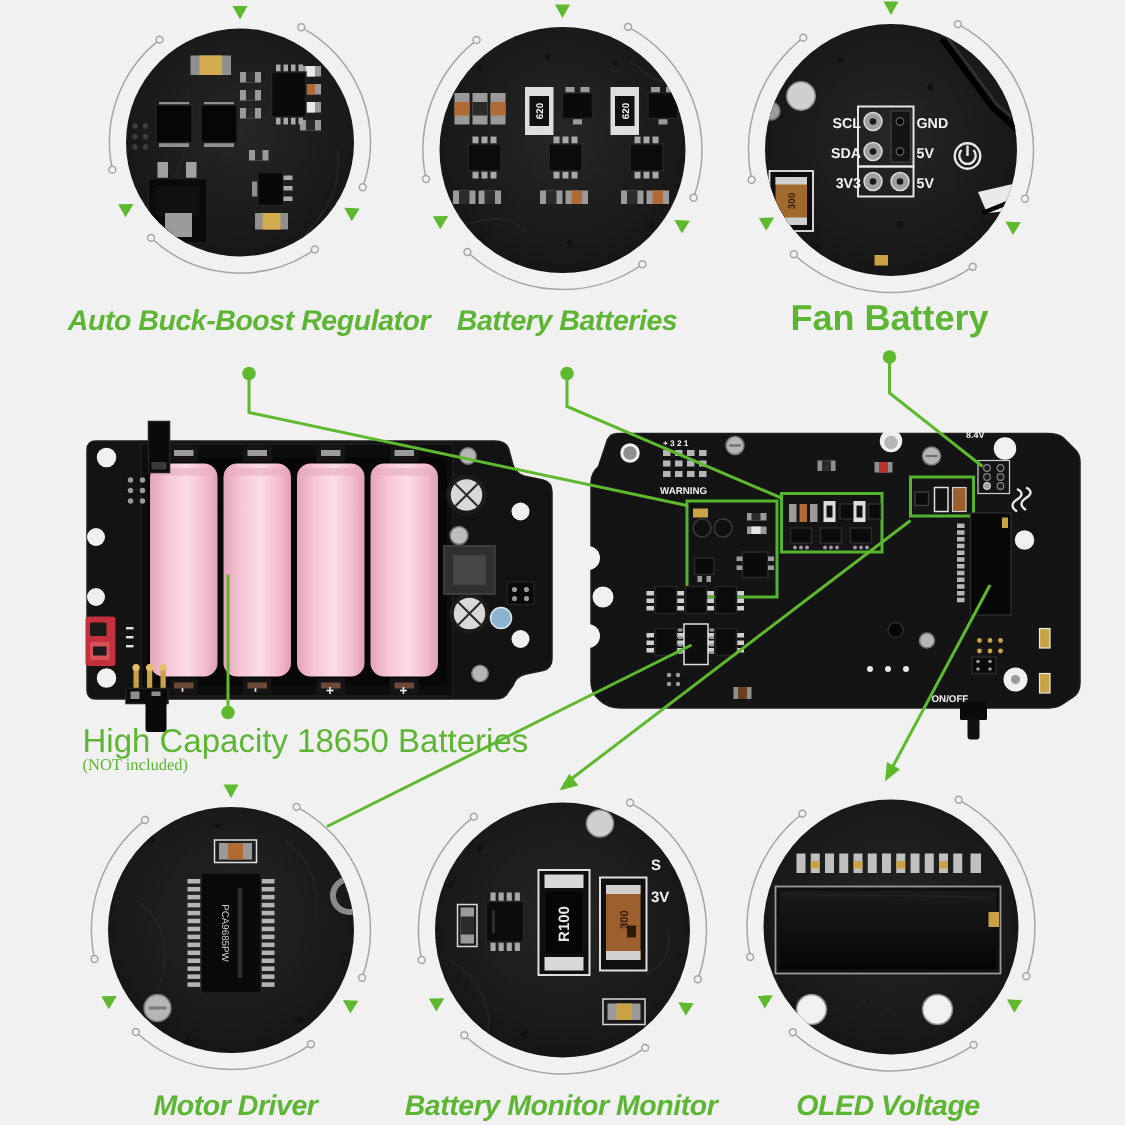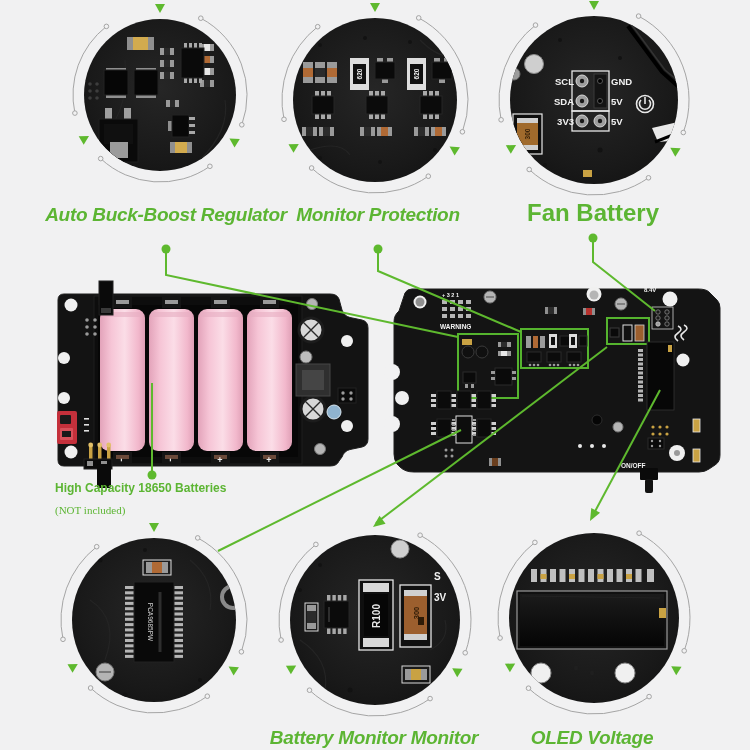--- a/index.html
+++ b/index.html
@@ -3,21 +3,21 @@
 <meta charset="utf-8">
 <style>
   html,body{margin:0;padding:0;background:#f1f1f2;}
   .stage{position:relative;width:740px;height:750px;background:#f1f1f2;overflow:hidden;
          font-family:"Liberation Sans","DejaVu Sans",sans-serif;}
   svg{position:absolute;left:0;top:0;}
   .lbl{position:absolute;color:#5cb533;white-space:nowrap;}
   .lbl.c{transform:translateX(-50%);}
   .feat{font-weight:bold;font-size:19px;letter-spacing:-0.3px;font-style:italic;}
   .feat-big{font-weight:bold;font-size:24px;}
-  .bat{font-size:12px;font-weight:700;}
+  .bat{font-size:22px;font-weight:400;}
   .bat-note{font-size:11px;font-weight:400;font-family:Liberation Serif, serif;}
   .silk{fill:#f2f2f2;font-family:"Liberation Sans",sans-serif;font-weight:bold;}
 </style>
 </head>
 <body>
 
 <div class="stage">
 
 <svg width="750" height="750" viewBox="0 0 750 750">
   <defs>
@@ -870,20 +870,21 @@
     <circle cx="166" cy="249" r="4.5"></circle>
     <circle cx="378" cy="249" r="4.5"></circle>
     <circle cx="593" cy="238" r="4.5"></circle>
     <circle cx="152" cy="475" r="4.5"></circle>
     <polygon points="0,0 -12,-5 -12,5" transform="translate(373,527) rotate(142.7)"></polygon>
     <polygon points="0,0 -12,-5 -12,5" transform="translate(590,521) rotate(118.2)"></polygon>
   </g>
 </svg>
 
 <div class="lbl c feat" style="left:166px;top:204px;">Auto Buck-Boost Regulator</div>
-<div class="lbl c feat" style="left:378px;top:204px;">Monitor Protection</div>
+<div class="lbl c feat" style="left:378px;top:204px;">Battery Batteries</div>
 <div class="lbl c feat-big" style="left:593px;top:199px;">Fan Battery</div>
 <div class="lbl bat" style="left:55px;top:481px;">High Capacity 18650 Batteries</div>
 <div class="lbl bat-note" style="left:55px;top:504px;">(NOT included)</div>
+<div class="lbl c feat" style="left:157px;top:727px;">Motor Driver</div>
 <div class="lbl c feat" style="left:374px;top:727px;">Battery Monitor Monitor</div>
 <div class="lbl c feat" style="left:592px;top:727px;">OLED Voltage</div>
 
 </div>
 
 </body></html>

